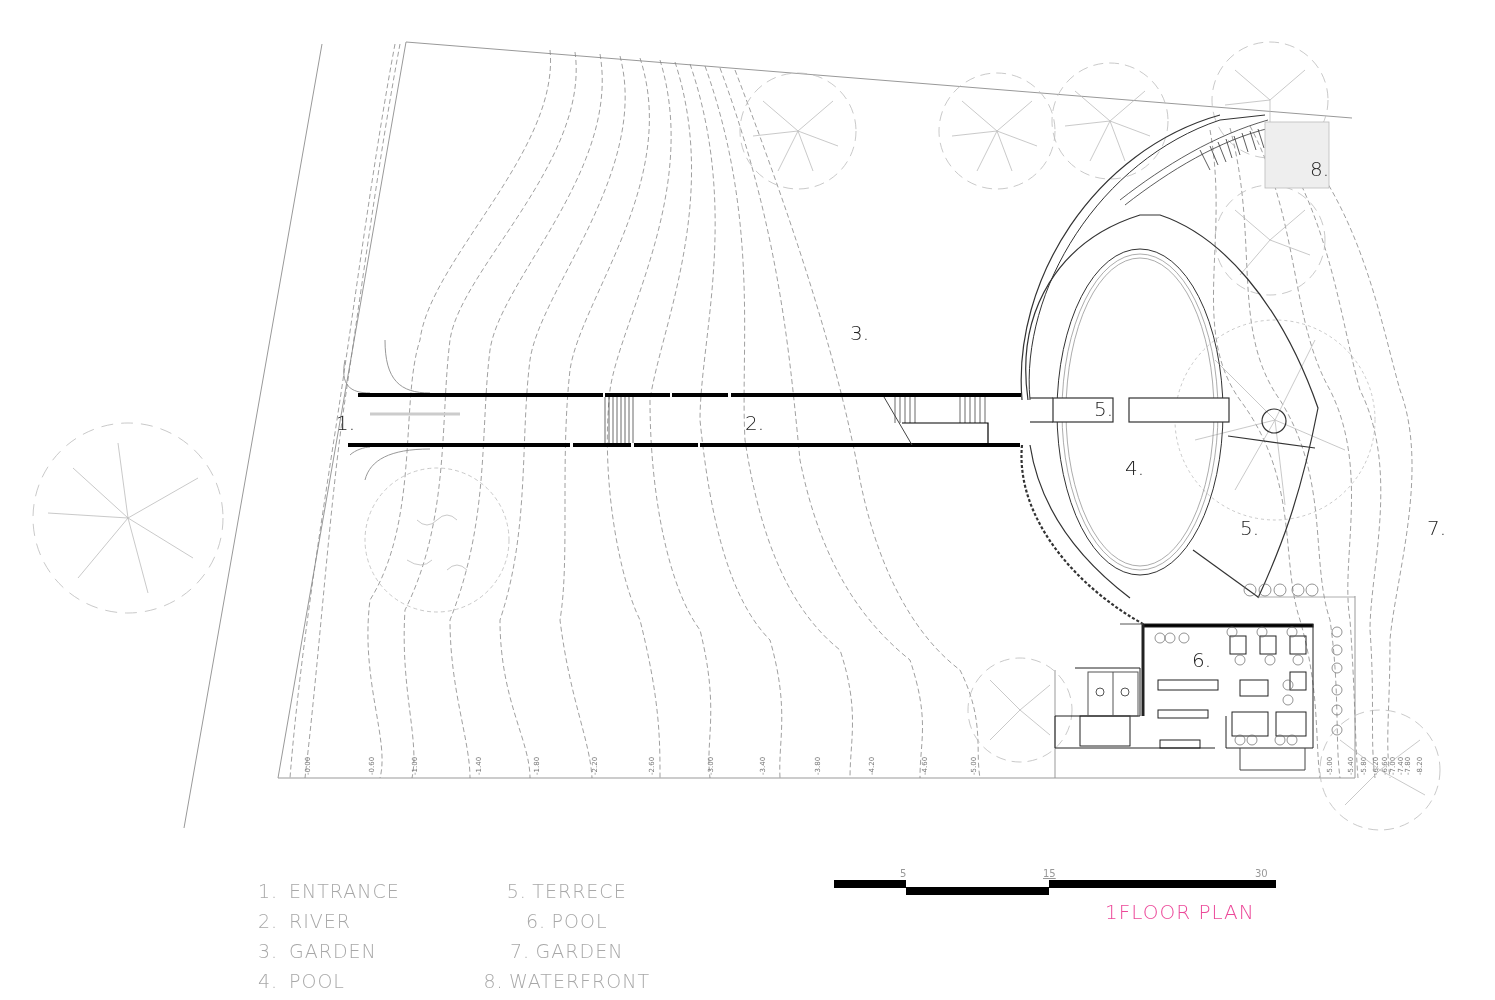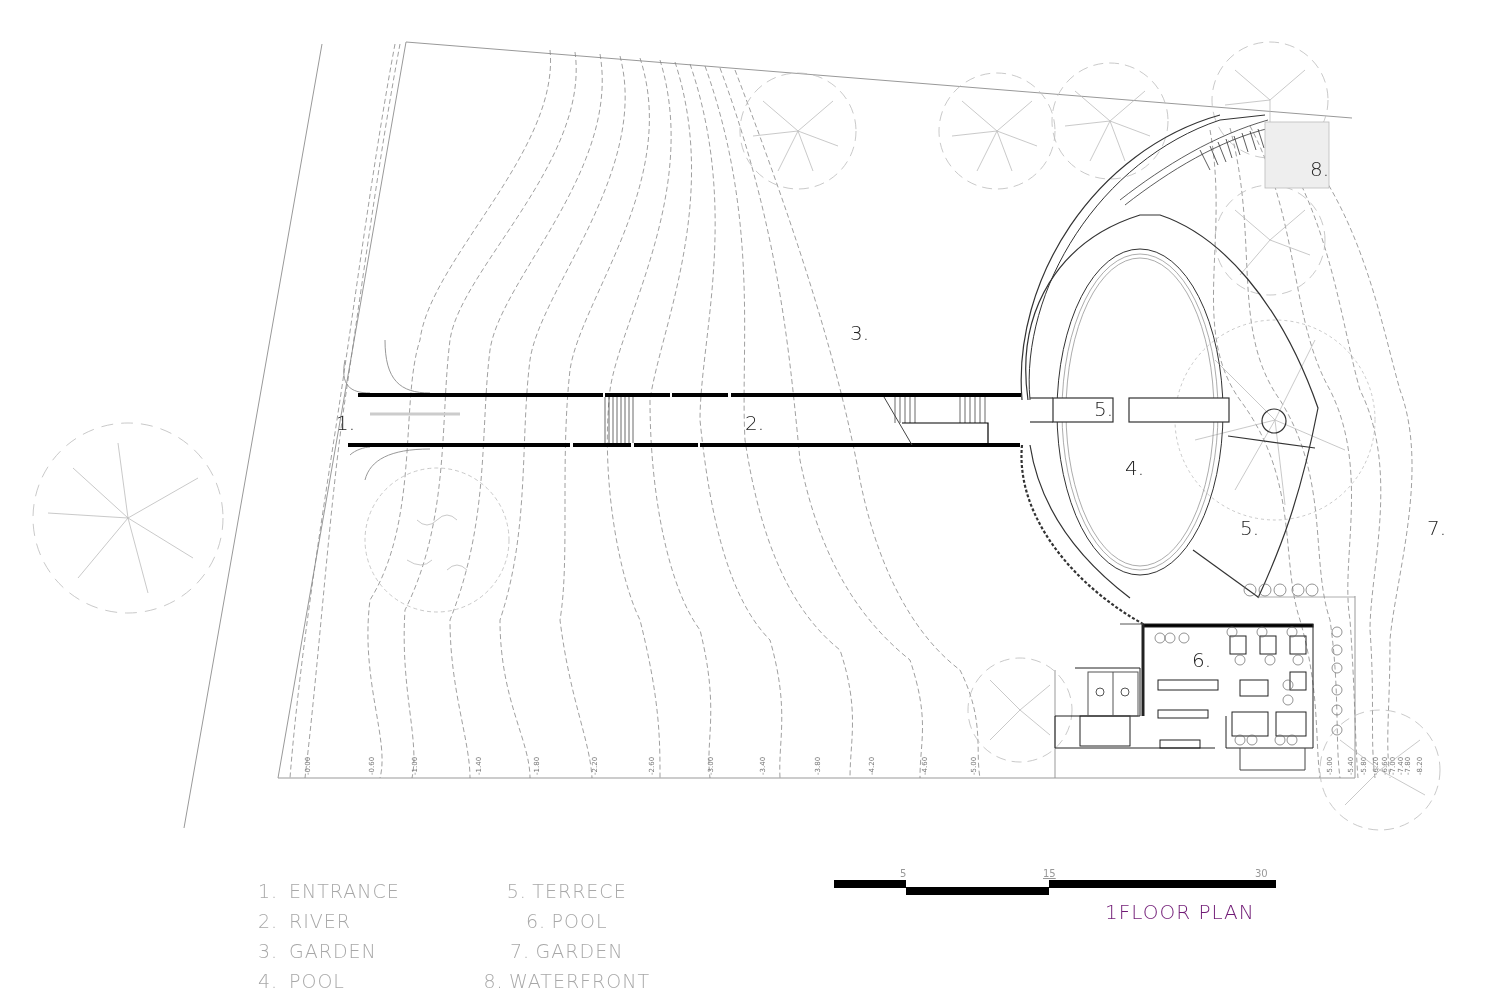--- a/index.html
+++ b/index.html
@@ -7,21 +7,21 @@
            font-family: "DejaVu Sans", sans-serif; }
     #plan { position: absolute; left: 0; top: 0; }
     .label-num { font-family: "DejaVu Sans", sans-serif; font-size: 20px; fill: #222; font-weight: 300; }
     .contour-lbl { font-family: "DejaVu Sans", sans-serif; font-size: 7px; fill: #777; }
     .legend { position: absolute; font-family: "DejaVu Sans", sans-serif; font-size: 19px;
               color: #a8a8a8; letter-spacing: 1px; font-weight: 300; line-height: 30px; }
     .legend-col { position: absolute; top: 13px; margin-top: 23px; }
     .legend-item { white-space: nowrap; }
     .legend-item .num { display: inline-block; width: 31px; }
     .scale-tick { position: absolute; font-size: 10px; color: #999; font-family: "DejaVu Sans", sans-serif; }
-    .plan-title { position: absolute; left: 1105px; top: 900px; font-size: 20px; color: #701a75;
+    .plan-title { position: absolute; left: 1105px; top: 900px; font-size: 20px; color: #ec4899;
                   letter-spacing: 1px; font-family: "DejaVu Sans", sans-serif; font-weight: 300; }
     .bar { position: absolute; background: #000; }
   </style>
 </head>
 <body>
 
 <svg id="plan" width="1495" height="1000" viewBox="0 0 1495 1000" xmlns="http://www.w3.org/2000/svg">
 
   <g fill="none" stroke="#999" stroke-width="1">
     <line x1="322" y1="44" x2="184" y2="828"></line>

